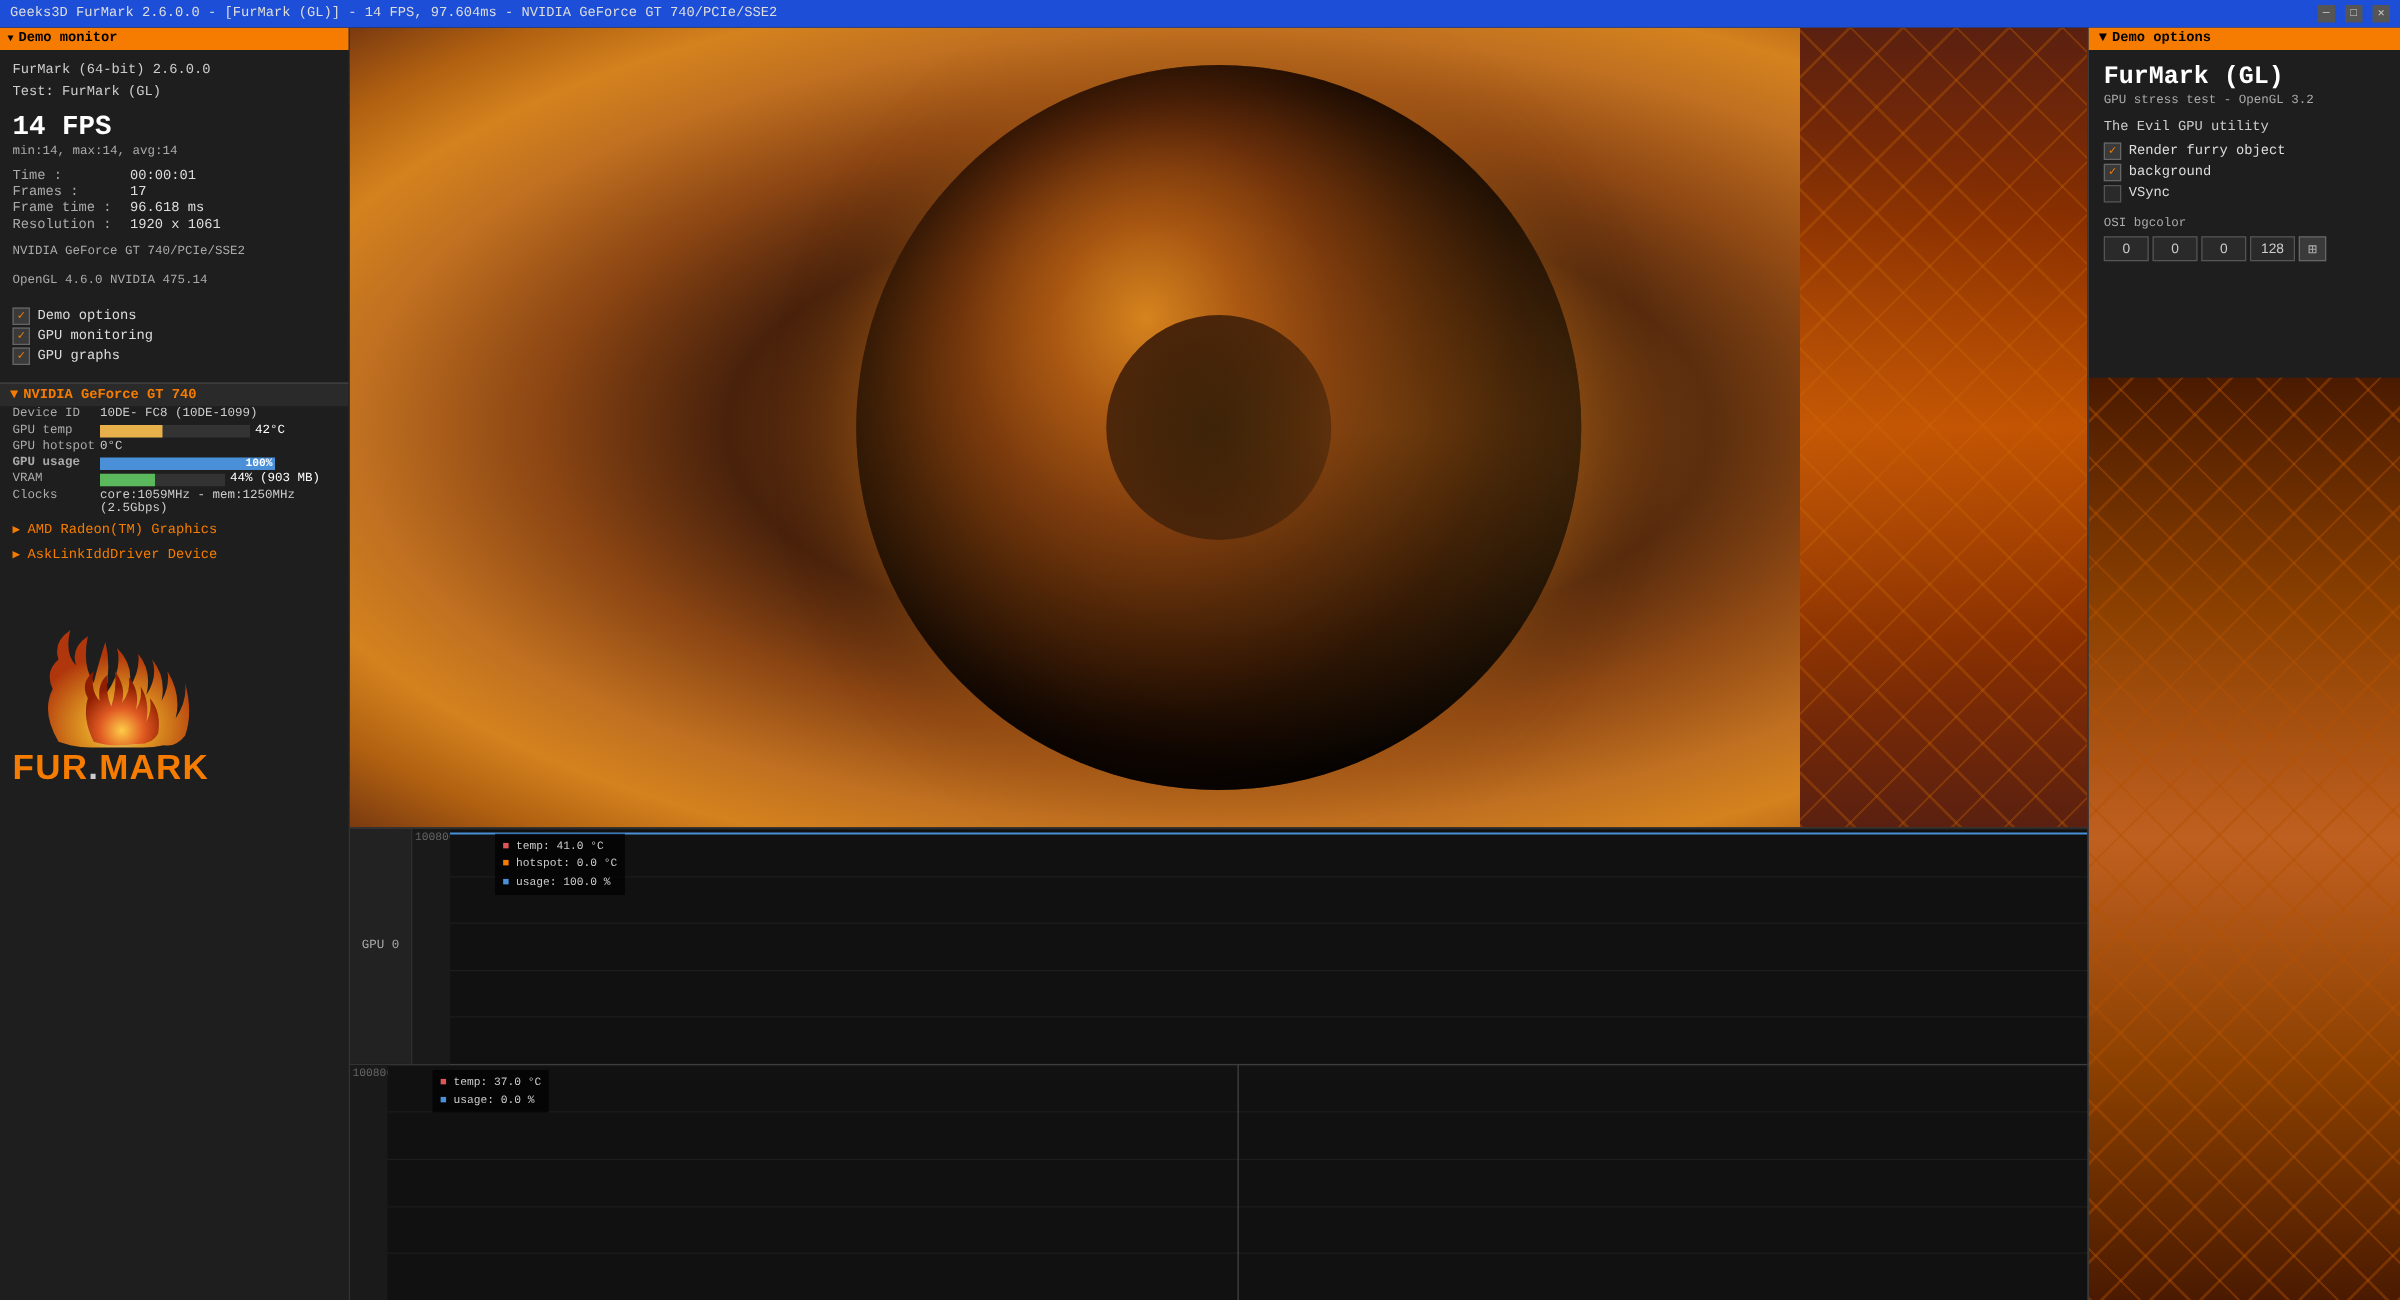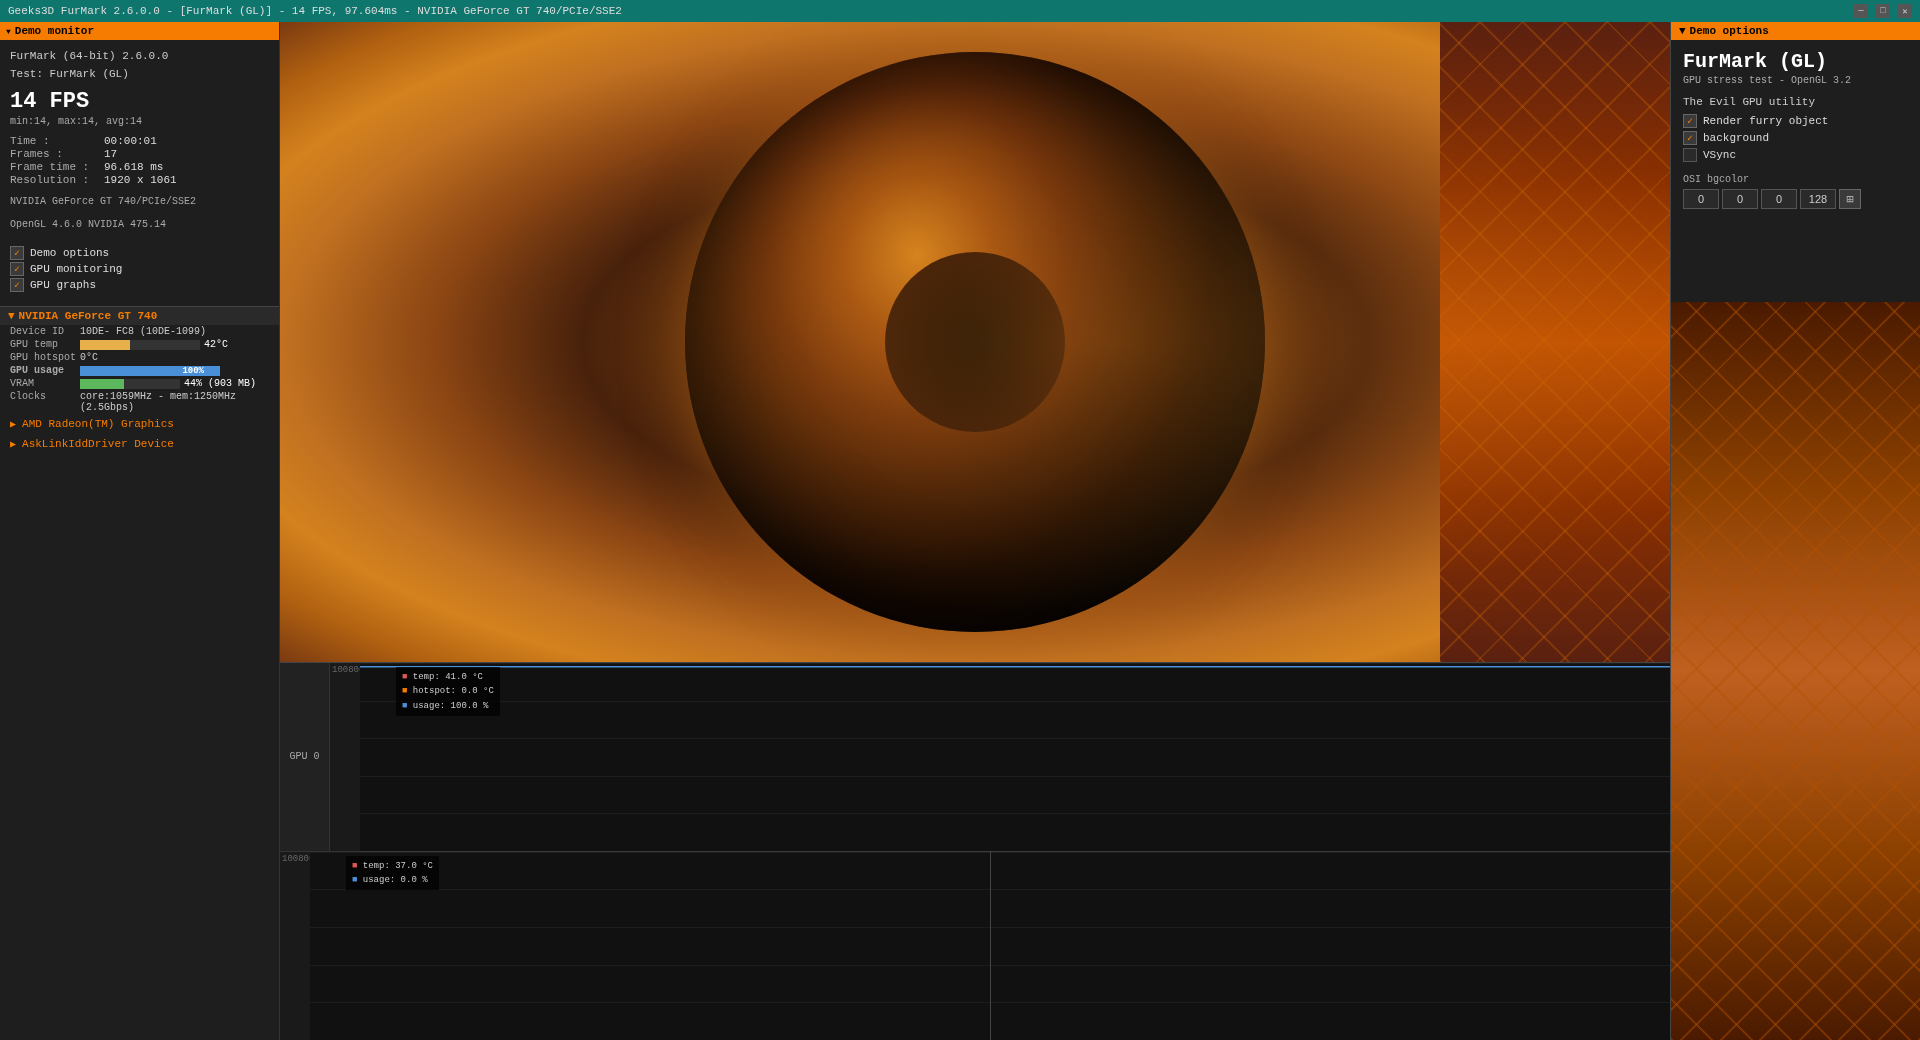--- a/index.html
+++ b/index.html
@@ -11,21 +11,21 @@
       font-size: 11px;
       color: #ccc;
       overflow: hidden;
     }
 
     
     #title-bar {
       position: absolute;
       top: 0; left: 0; right: 0;
       height: 22px;
-      background: #0f766e;
+      background: #1d4ed8;
       display: flex;
       align-items: center;
       padding: 0 8px;
       z-index: 100;
     }
     #title-bar .title-text {
       color: #ddd;
       font-size: 11px;
       flex: 1;
     }
@@ -546,21 +546,21 @@
     <div class="gpu-detail-row">
       <span class="gpu-detail-label">GPU hotspot</span>
       <span class="gpu-detail-value">0°C</span>
     </div>
 
     <div class="gpu-detail-row" style="align-items:center;font-weight:bold;">
       <span class="gpu-detail-label">GPU usage</span>
       <div class="bar-container" style="flex:1;">
         <div class="bar-bg" style="max-width:140px;">
           <div class="bar-fill-blue" style="width:100%;"></div>
-          <span style="position:absolute;right:16px;top:0;font-size:9px;color:#fff;line-height:10px;">100%</span>
+          <span style="position:absolute;right:2px;top:0;font-size:9px;color:#fff;line-height:10px;">100%</span>
         </div>
       </div>
     </div>
 
     <div class="gpu-detail-row" style="align-items:center;">
       <span class="gpu-detail-label">VRAM</span>
       <div class="bar-container" style="flex:1;">
         <div class="bar-bg" style="max-width:100px;">
           <div class="bar-fill-green" style="width:44%;"></div>
         </div>
@@ -576,20 +576,42 @@
 
   <div class="gpu-collapsed">
     <span class="arrow-right">▶</span>
     <span class="gpu-name">AMD Radeon(TM) Graphics</span>
   </div>
   <div class="gpu-collapsed">
     <span class="arrow-right">▶</span>
     <span class="gpu-name">AskLinkIddDriver Device</span>
   </div>
 
+  <div style="position:absolute;bottom:410px;left:10px;display:flex;flex-direction:column;align-items:center;">
+    <svg class="flame-svg" viewBox="0 0 130 160">
+
+      <defs>
+        <radialGradient id="fg1" cx="50%" cy="80%" r="60%">
+          <stop offset="0%" stop-color="#fff3aa"></stop>
+          <stop offset="40%" stop-color="#f5a623"></stop>
+          <stop offset="100%" stop-color="#c0390a"></stop>
+        </radialGradient>
+        <radialGradient id="fg2" cx="50%" cy="80%" r="60%">
+          <stop offset="0%" stop-color="#ffcc44"></stop>
+          <stop offset="50%" stop-color="#e05520"></stop>
+          <stop offset="100%" stop-color="#8b1a00"></stop>
+        </radialGradient>
+      </defs>
+
+      <path d="M20,155 Q5,130 15,110 Q8,95 20,85 Q15,70 30,60 Q25,80 35,90 Q30,75 45,65 Q40,90 50,105 Q55,85 60,70 Q65,90 60,115 Q75,95 70,75 Q85,90 80,110 Q90,95 88,80 Q100,95 95,115 Q105,100 100,85 Q112,100 108,120 Q115,108 113,95 Q125,115 120,135 Q130,120 128,105 Q135,130 128,150 Q120,160 110,158 Q70,165 30,158 Z" fill="url(#fg1)" opacity="0.9"></path>
+
+      <path d="M50,155 Q40,135 45,118 Q38,105 50,95 Q47,112 55,120 Q53,105 62,98 Q60,115 65,125 Q70,110 68,95 Q78,108 74,122 Q82,112 80,100 Q90,112 86,128 Q92,118 90,108 Q98,120 95,138 Q100,128 98,118 Q108,130 105,148 Q100,158 85,157 Q65,160 50,155 Z" fill="url(#fg2)" opacity="0.95"></path>
+    </svg>
+    <div class="logo-text">FUR<span class="logo-text-dot">.</span>MARK</div>
+  </div>
 </div>
 
 <div id="main-viewport">
   <div class="furmark-bg">
 
     <div class="diamond-bg"></div>
 
     <div class="furmark-ball">
       <div class="furmark-center"></div>
     </div>

